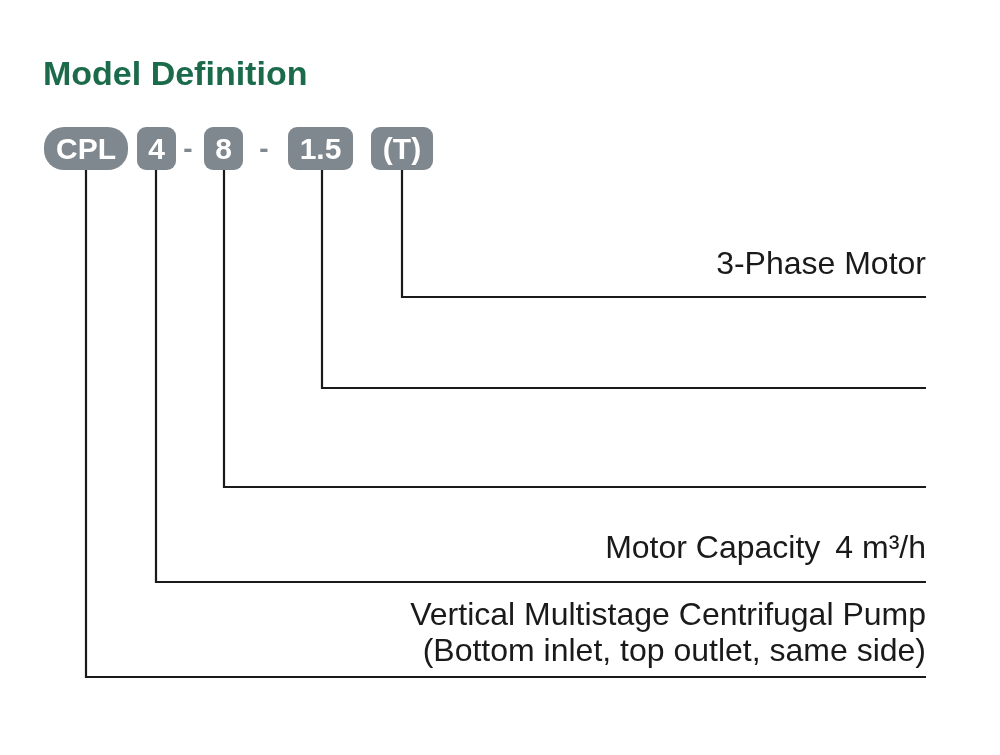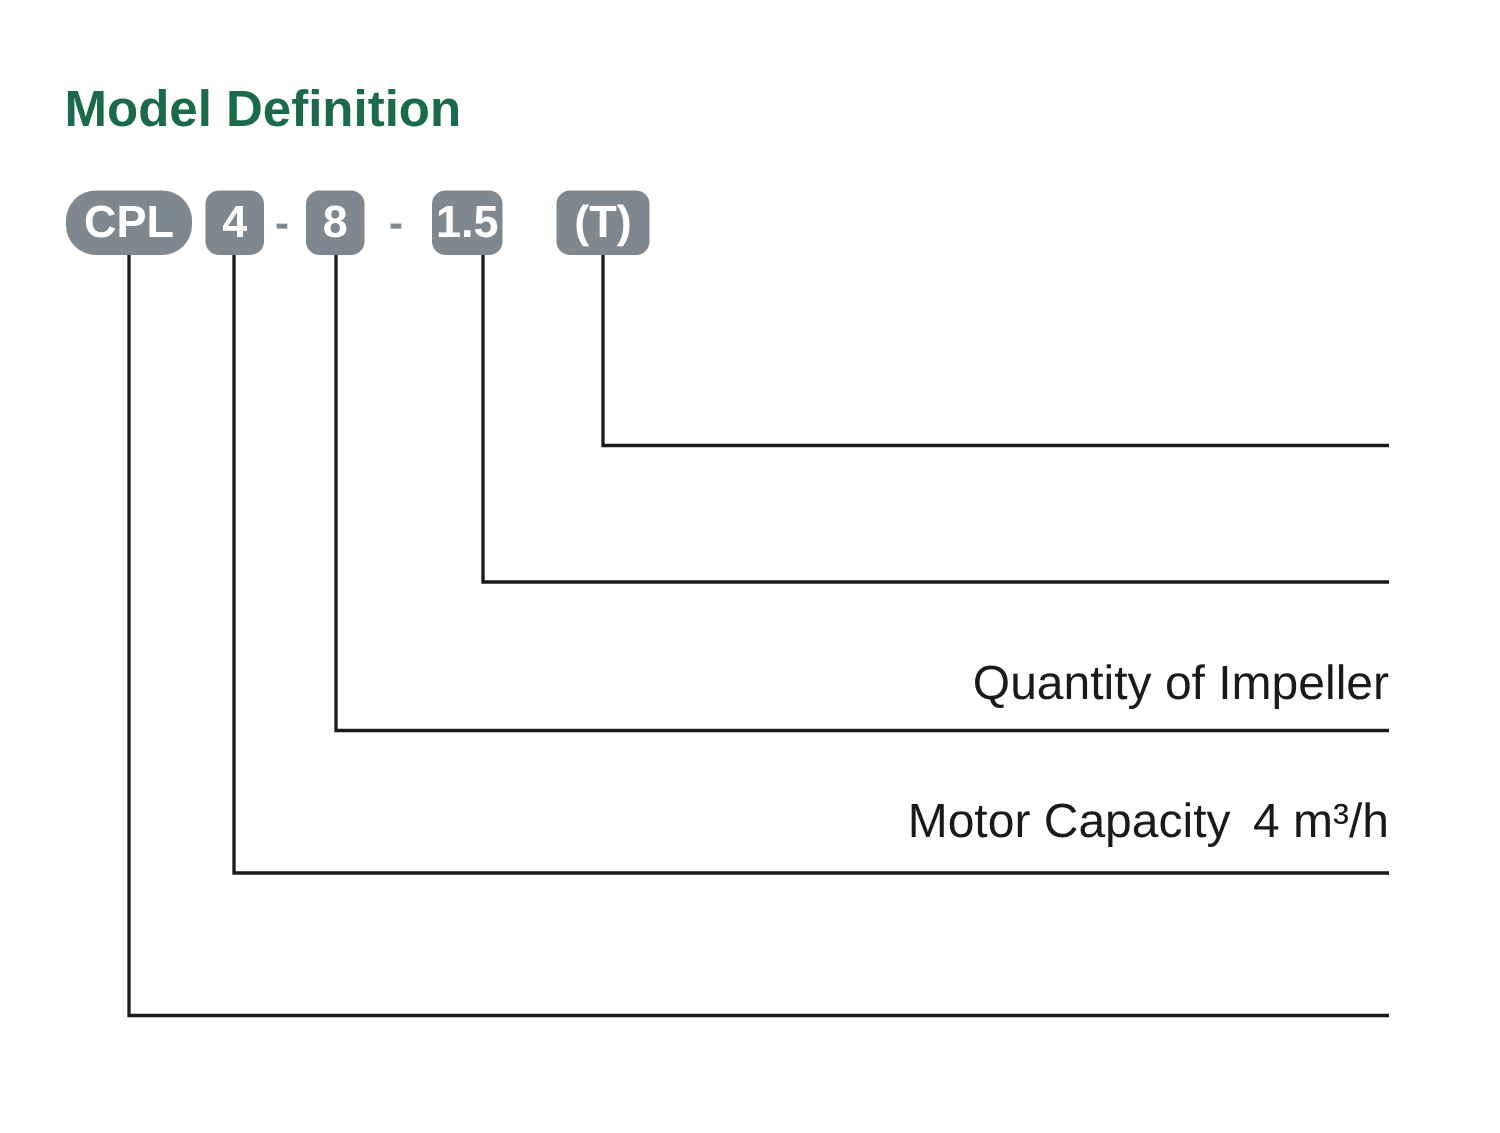--- a/index.html
+++ b/index.html
@@ -38,21 +38,21 @@
     font-size: 30px;
     font-weight: 700;
     display: flex;
     align-items: center;
     justify-content: center;
     box-sizing: border-box;
   }
   .box-series   { left: 44px;  width: 84px; border-radius: 20px; }
   .box-capacity { left: 137px; width: 39px; }
   .box-impeller { left: 204px; width: 39px; }
-  .box-power    { left: 288px; width: 47px; }
+  .box-power    { left: 288px; width: 65px; }
   .box-phase    { left: 371px; width: 62px; }
 
   .code-dash {
     position: absolute;
     top: 127px;
     height: 43px;
     width: 20px;
     display: flex;
     align-items: center;
     justify-content: center;
@@ -118,22 +118,26 @@
   <div class="code-box box-phase">(T)</div>
 
   <svg class="connector-svg" viewBox="0 0 1000 755" xmlns="http://www.w3.org/2000/svg">
     <polyline points="402,170 402,297 926,297"></polyline>
     <polyline points="322,170 322,388 926,388"></polyline>
     <polyline points="224,170 224,487 926,487"></polyline>
     <polyline points="156,170 156,582 926,582"></polyline>
     <polyline points="86,170 86,677 926,677"></polyline>
   </svg>
 
+  <div class="diagram-label label-phase">3-Phase Motor</div>
 
 
-  <div class="diagram-label label-impeller">Quantity of Impeller</div>
 
   <div class="diagram-label label-capacity">
     <span>Motor Capacity</span><span class="capacity-value">4 m³/h</span>
   </div>
 
+  <div class="diagram-label label-series">
+    <div>Vertical Multistage Centrifugal Pump</div>
+    <div>(Bottom inlet, top outlet, same side)</div>
+  </div>
 
 </div>
 
 </body></html>

